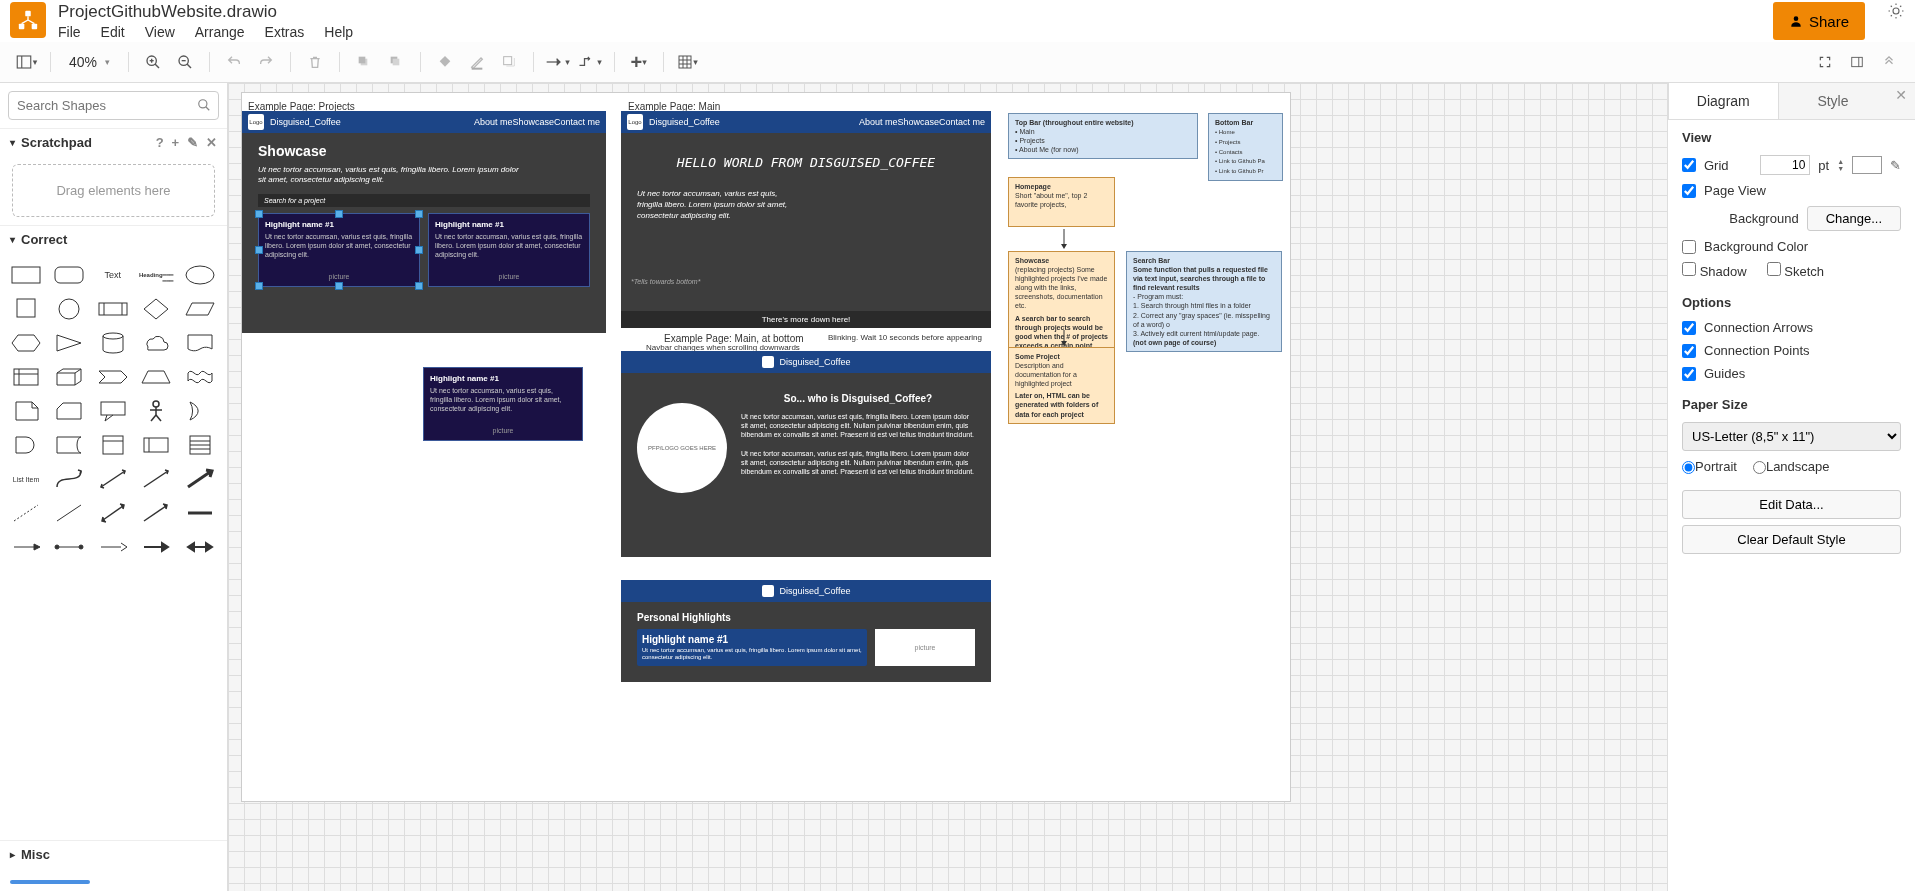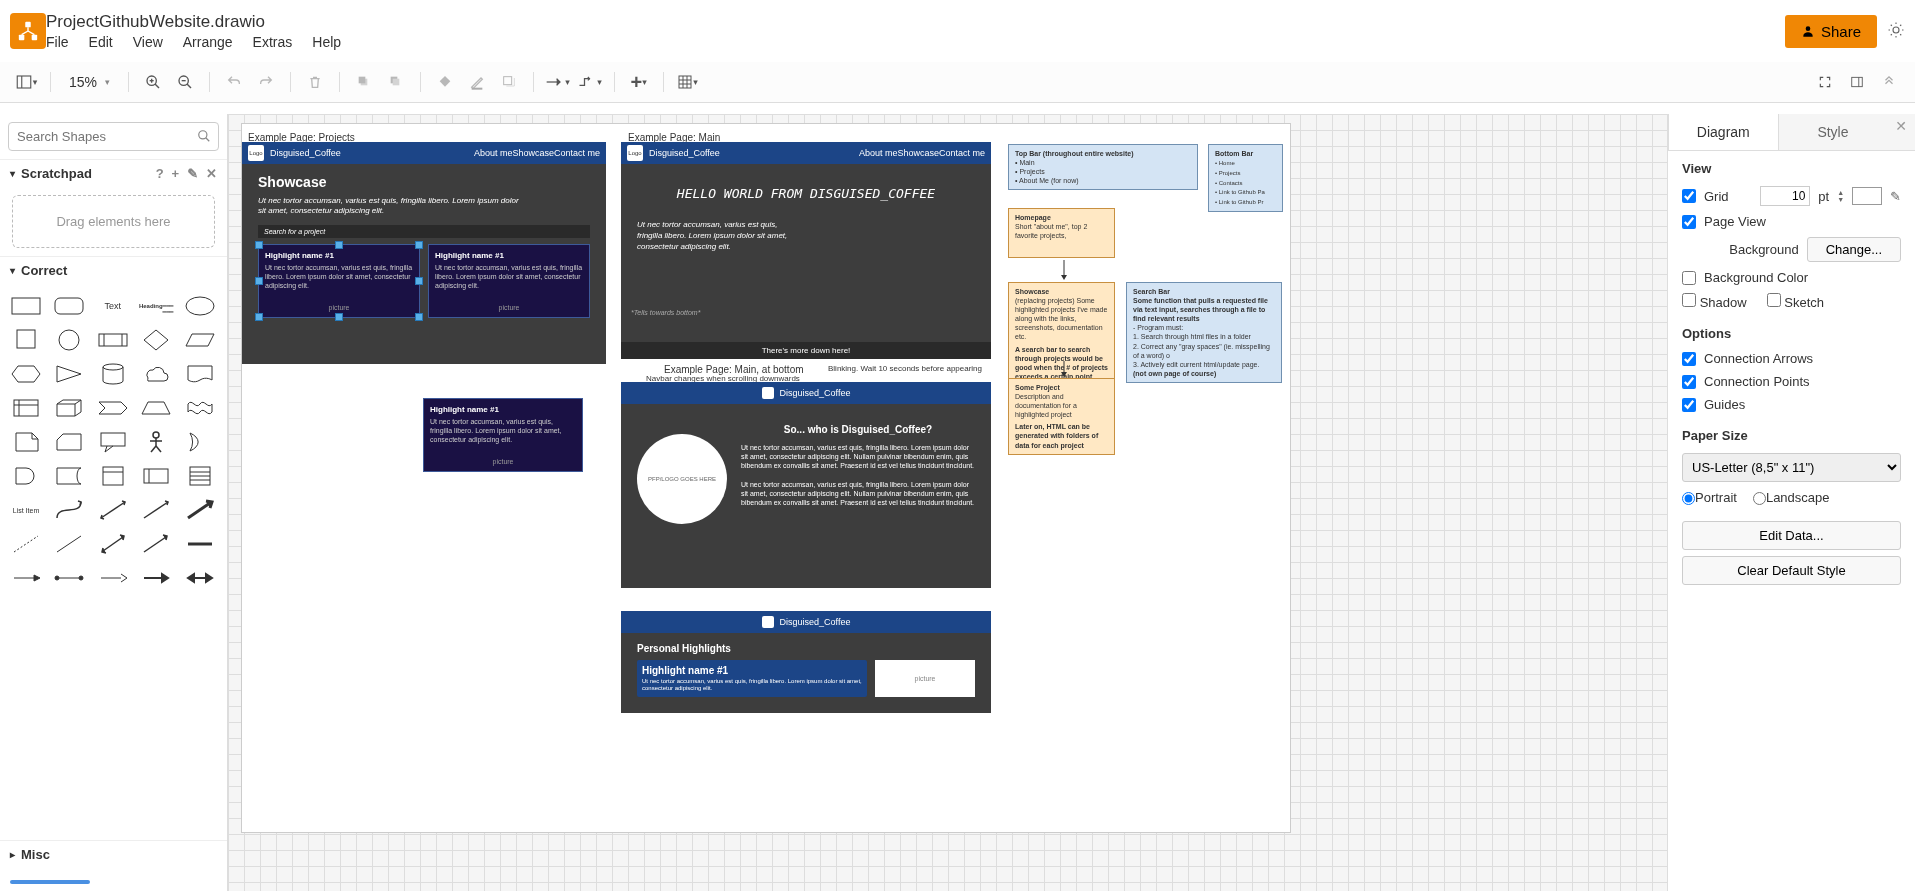--- a/index.html
+++ b/index.html
@@ -1,38 +1,38 @@
 <!DOCTYPE html>
 <html><head>
 <meta charset="utf-8">
 <style>
 * { box-sizing: border-box; margin: 0; padding: 0; }
 body { font-family: -apple-system, BlinkMacSystemFont, "Segoe UI", Arial, sans-serif; font-size: 13px; color: #333; background: #fff; overflow: hidden; }
 .app { display: flex; flex-direction: column; height: 891px; width: 1915px; }
 
 
-.header { display: flex; align-items: center; padding: 12px 10px; }
+.header { display: flex; padding: 2px 10px; gap: 12px; }
 .logo { width: 36px; height: 36px; background: #f08705; border-radius: 4px; display: flex; align-items: center; justify-content: center; }
 .logo svg { width: 22px; height: 22px; }
 .title-area { flex: 1; }
 .doc-title { font-size: 17px; color: #333; margin-bottom: 2px; }
 .menubar { display: flex; gap: 20px; font-size: 14px; color: #333; }
 .menubar span { cursor: pointer; }
 .share-btn { background: #f08705; color: #000; border: none; padding: 8px 16px; font-size: 15px; border-radius: 3px; cursor: pointer; display: flex; align-items: center; gap: 6px; font-weight: 500; }
 .theme-icon { margin-left: 10px; cursor: pointer; }
 
 
 .toolbar { display: flex; align-items: center; padding: 6px 12px; gap: 4px; border-bottom: 1px solid #ddd; background: #fcfcfc; }
 .tb-btn { width: 28px; height: 28px; display: flex; align-items: center; justify-content: center; cursor: pointer; border-radius: 3px; color: #555; }
 .tb-sep { width: 1px; height: 20px; background: #ddd; margin: 0 6px; }
 .zoom { font-size: 14px; padding: 0 8px; display: flex; align-items: center; gap: 8px; cursor: pointer; }
 .tb-right { margin-left: auto; display: flex; gap: 4px; }
 
 
-.main { flex: 1; display: flex; overflow: hidden; margin-top: 11px; }
+.main { flex: 1; display: flex; overflow: hidden; }
 
 
 .left-panel { width: 228px; border-right: 1px solid #ddd; display: flex; flex-direction: column; background: #fff; }
 .search-shapes { padding: 8px; }
 .search-shapes input { width: 100%; padding: 6px 28px 6px 8px; border: 1px solid #ccc; border-radius: 4px; font-size: 13px; }
 .search-wrap { position: relative; }
 .search-wrap .sicon { position: absolute; right: 8px; top: 7px; color: #888; }
 .section-hdr { padding: 6px 10px; font-size: 13px; font-weight: 600; display: flex; align-items: center; gap: 6px; border-top: 1px solid #eee; }
 .section-hdr .arrow { font-size: 10px; }
 .scratch-actions { margin-left: auto; display: flex; gap: 8px; color: #888; font-size: 13px; }
@@ -131,21 +131,21 @@
   <div class="toolbar">
     <div class="tb-btn">
         <svg width="18" height="18" viewBox="0 0 24 24" fill="none" stroke="#555" stroke-width="1.5">
           <rect x="3" y="4" width="18" height="16"></rect>
           <line x1="9" y1="4" x2="9" y2="20"></line>
         </svg>
         <span style="font-size:9px;">▾</span>
       </div>
     <div class="tb-sep"></div>
     <div class="zoom">
-        <span>15%</span>
+        <span>40%</span>
         <span style="font-size:9px;color:#888;">▾</span>
       </div>
     <div class="tb-sep"></div>
     <div class="tb-btn">
         <svg width="16" height="16" viewBox="0 0 24 24" fill="none" stroke="#555" stroke-width="2">
           <circle cx="10" cy="10" r="7"></circle>
           <line x1="15" y1="15" x2="21" y2="21"></line>
           <line x1="7" y1="10" x2="13" y2="10"></line>
           <line x1="10" y1="7" x2="10" y2="13"></line>
         </svg>

